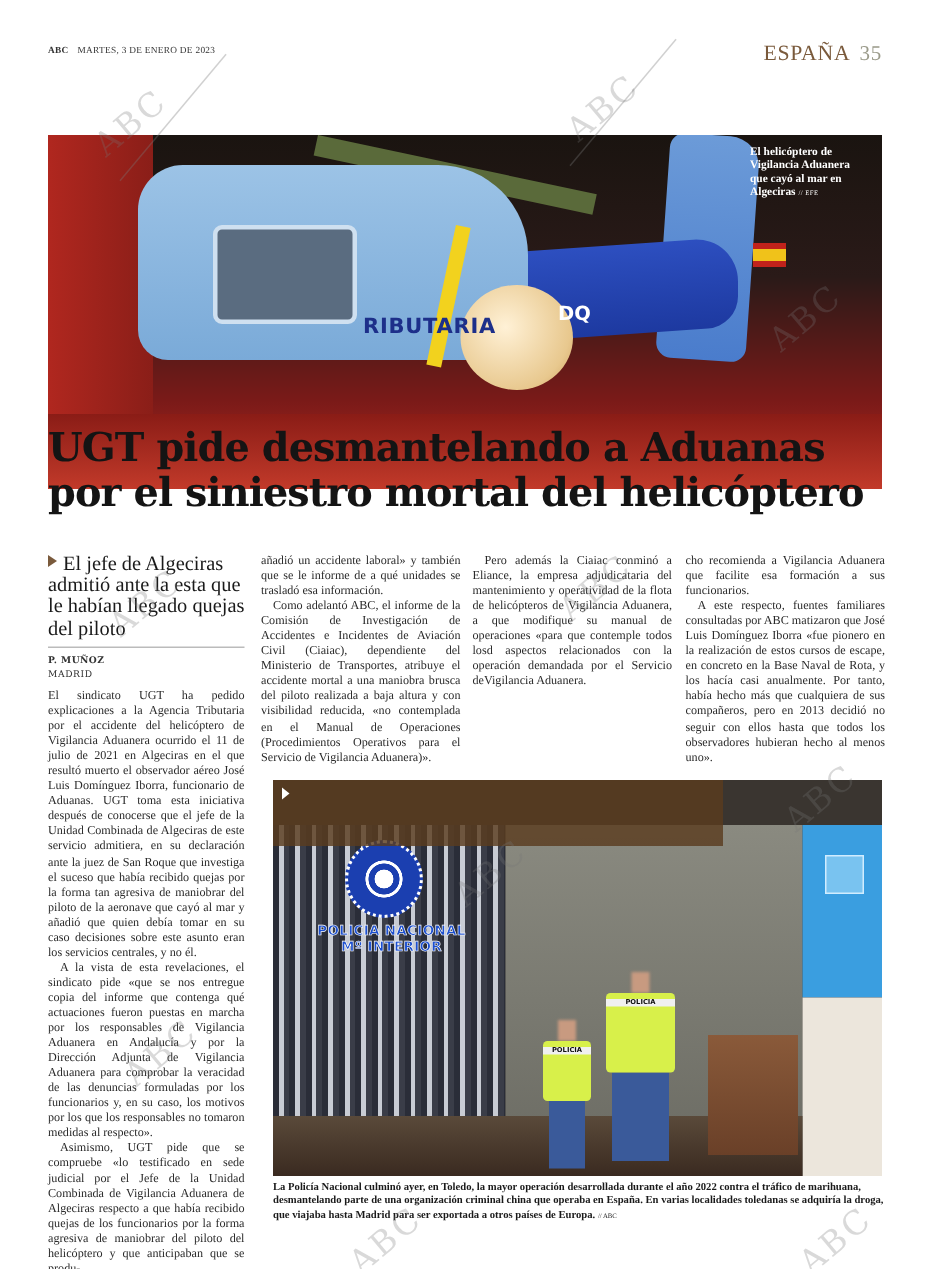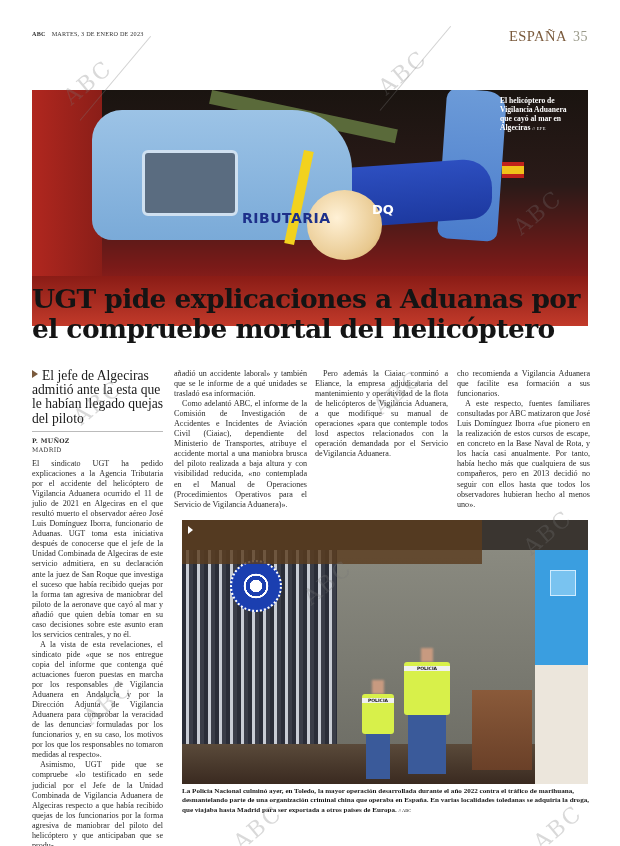--- a/index.html
+++ b/index.html
@@ -102,21 +102,21 @@
   <div class="float-ball"></div>
   <div class="heli-text">RIBUTARIA</div>
   <div class="heli-text2">DQ</div>
   <div class="flag"></div>
 </div>
 <div class="photo-caption">
   <span>El helicóptero de Vigilancia Aduanera que cayó al mar en Algeciras</span>
   <span class="credit">// EFE</span>
 </div>
 
-<h1 class="headline" style="margin:0;">UGT pide explicaciones a Aduanas por el compruebe mortal del helicóptero</h1>
+<h1 class="headline" style="margin:0;">UGT pide desmantelando a Aduanas por el siniestro mortal del helicóptero</h1>
 
 <div class="subhead">
   <span class="tri"></span><span>El jefe de Algeciras admitió ante la esta que le habían llegado quejas del piloto</span>
 </div>
 <div class="sub-rule"></div>
 <div class="byline">
   <div class="name">P. MUÑOZ</div>
   <div class="city">MADRID</div>
 </div>
 
@@ -153,20 +153,24 @@
     <div class="legs"></div>
   </div>
   <div class="officer officer2">
     <div class="head"></div>
     <div class="vest">
         <span>POLICIA</span>
       </div>
     <div class="legs"></div>
   </div>
   <div class="emblem"></div>
+  <div class="emblem-text">
+    <div>POLICIA NACIONAL</div>
+    <div>Mº INTERIOR</div>
+  </div>
   <div class="box-band"></div>
   <div class="box-title" style="width:290px;">
     <span class="tri"></span>
   </div>
 </div>
 <div class="box-caption">
   <span>La Policía Nacional culminó ayer, en Toledo, la mayor operación desarrollada durante el año 2022 contra el tráfico de marihuana, desmantelando parte de una organización criminal china que operaba en España. En varias localidades toledanas se adquiría la droga, que viajaba hasta Madrid para ser exportada a otros países de Europa.</span>
   <span class="credit">// ABC</span>
 </div>
 

